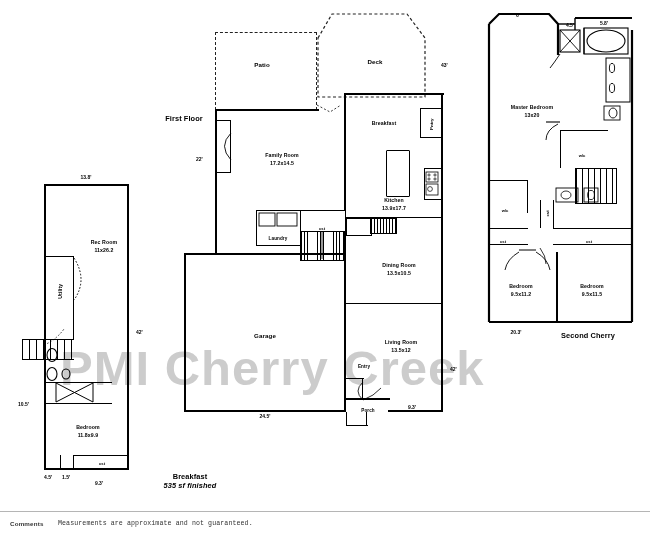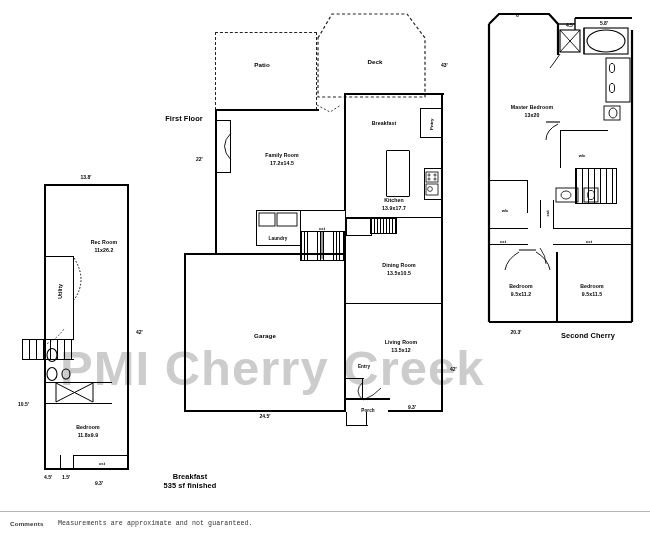--- a/index.html
+++ b/index.html
@@ -103,21 +103,21 @@
     <div class="lbl" style="left:88px;top:432px;">11.8x9.9</div>
 
     <div class="dim" style="left:86px;top:174px;">13.8'</div>
     <div class="dim l" style="left:136px;top:329px;">42'</div>
     <div class="dim l" style="left:18px;top:401px;">10.5'</div>
     <div class="dim l" style="left:44px;top:474px;">4.5'</div>
     <div class="dim l" style="left:62px;top:474px;">1.5'</div>
     <div class="dim" style="left:99px;top:480px;">9.3'</div>
 
     <div class="lbl sec" style="left:190px;top:474px;">Breakfast</div>
-    <div class="lbl sec" style="left:190px;top:483px;">535 sf finished</div>
+    <div class="lbl sec" style="left:190px;top:483px;font-style:italic;">535 sf finished</div>
   </div>
 
   <div>
 
     <div class="dash patio-fill" style="left:215px;top:32px;width:102px;height:78px;border:1.2px dashed #222;border-bottom:none;"></div>
     <div class="lbl big" style="left:262px;top:61px;">Patio</div>
 
     <svg class="svgl">
       <path d="M318,38 L332,14 L407,14 L425,38 L425,97 L318,97 Z" fill="none" stroke="#222" stroke-width="1.2" stroke-dasharray="3,2.4"></path>
       <path d="M317,105 L330,112 L341,105" fill="none" stroke="#222" stroke-width=".9" stroke-dasharray="2,2"></path>

